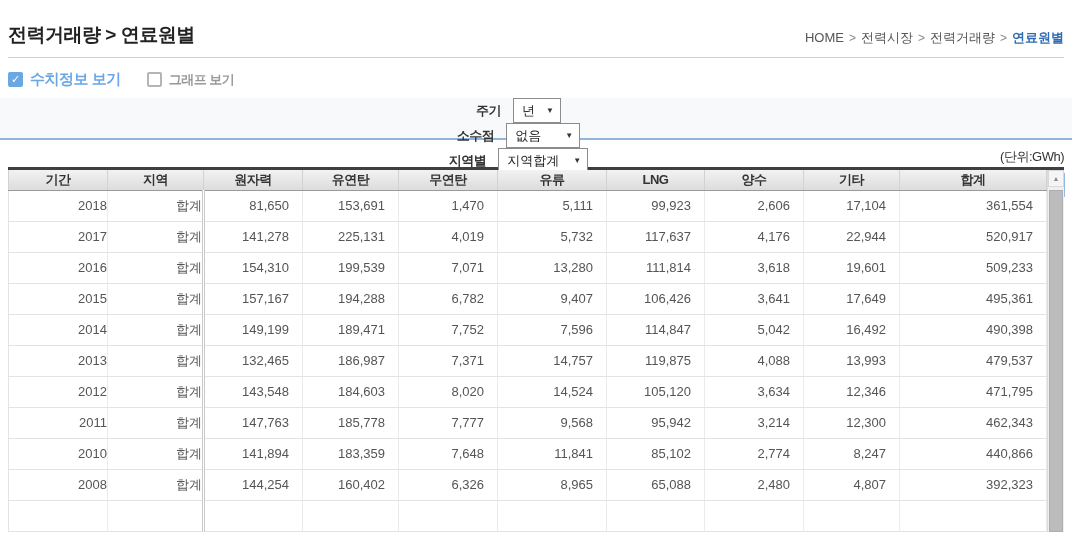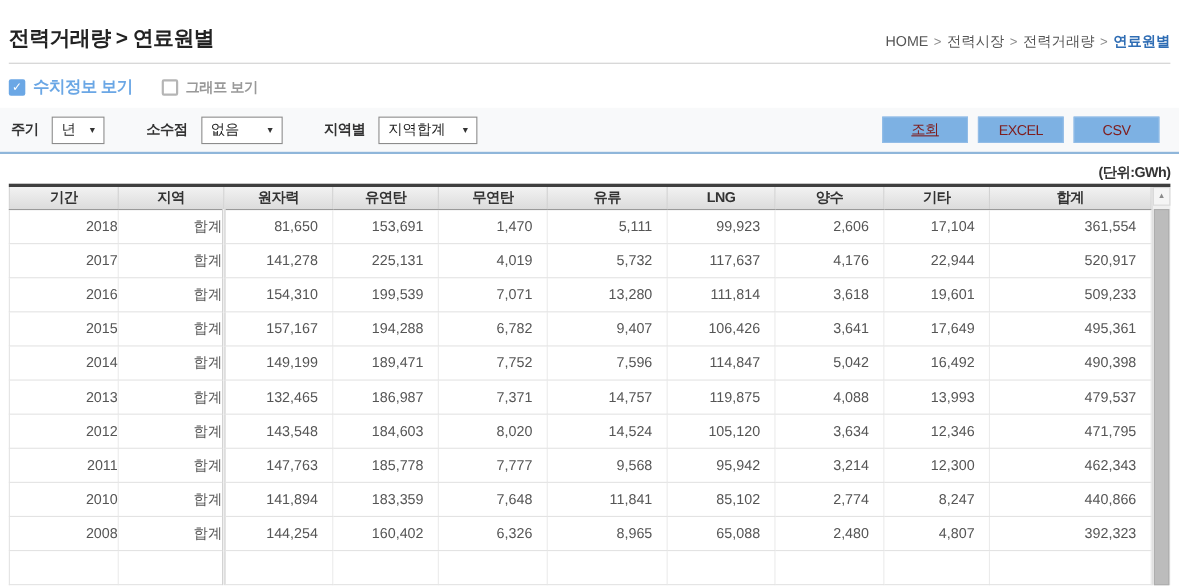--- a/index.html
+++ b/index.html
@@ -18,37 +18,37 @@
   .toggle-row { margin:12px 8px 0 8px; display:flex; gap:26px; align-items:center; height:17px; }
   .toggle { display:flex; align-items:center; gap:7px; cursor:pointer; }
   .cb { width:15px; height:15px; border-radius:2px; display:flex; align-items:center; justify-content:center; }
   .cb.on { background:#6ba7e5; color:#fff; font-size:11px; font-weight:bold; }
   .cb.off { background:#fff; border:2px solid #b5b5b5; }
   .toggle-label-on { font-size:15px; color:#6ba7e5; font-weight:bold; letter-spacing:-0.5px; }
   .toggle-label-off { font-size:13px; color:#999; font-weight:bold; letter-spacing:-0.5px; }
 
   
   .filter-bar { margin-top:10px; height:42px; background:#f8f9fa; border-bottom:2px solid #8fb6da;
-    display:flex; align-items:center; padding:0 18px 0 10px; }
+    display:flex; align-items:center; padding:0 7px 0 10px;flex-direction:column; }
   .fgroup { display:flex; align-items:center; margin-right:38px; }
   .flabel { font-size:13px; color:#333; font-weight:bold; letter-spacing:-0.5px; margin-right:12px; }
   .fselect { height:25px; background:#fff; border:1px solid #8c8c8c; display:flex; align-items:center;
     justify-content:space-between; padding:0 6px 0 8px; font-size:13px; color:#222; cursor:pointer; }
   .fselect .arrow { font-size:8px; color:#333; margin-left:8px; }
   .sel-period { width:48px; }
   .sel-decimal { width:74px; }
   .sel-region { width:90px; }
   .btn-group { margin-left:auto; display:flex; gap:9px; }
   .btn { width:78px; height:24px; background:#7db1e3; border:1px solid #92bce7; color:#7f1d1d;
     font-size:13px; display:flex; align-items:center; justify-content:center; cursor:pointer;
     font-family:inherit; letter-spacing:-0.5px; }
   .btn.underline { text-decoration:underline; }
 
   
-  .unit-row { margin:8px 8px 4px 8px; text-align:right; font-size:13px; color:#333; height:15px; letter-spacing:-0.5px;font-weight:bold; }
+  .unit-row { margin:8px 8px 4px 8px; text-align:right; font-size:13px; color:#333; height:15px; letter-spacing:-0.5px; }
 
   
   .table-wrap { margin:2px 8px 0 8px; border-top:3px solid #3f3f3f; display:flex; align-items:stretch; }
   table { border-collapse:collapse; table-layout:fixed; width:1038px; }
   thead th { height:20px; background:linear-gradient(#f2f2f2,#dcdcdc); border-bottom:1px solid #9a9a9a;
     border-right:1px solid #d2d2d2; font-size:13px; font-weight:bold; color:#333; letter-spacing:-0.5px; }
   thead th:first-child { border-left:1px solid #d2d2d2; }
   tbody td { height:31px; border-bottom:1px solid #e3e3e3; border-right:1px solid #ebebeb;
     font-size:13px; color:#555; background:#fff; }
   tbody td:first-child { border-left:1px solid #e3e3e3; }

